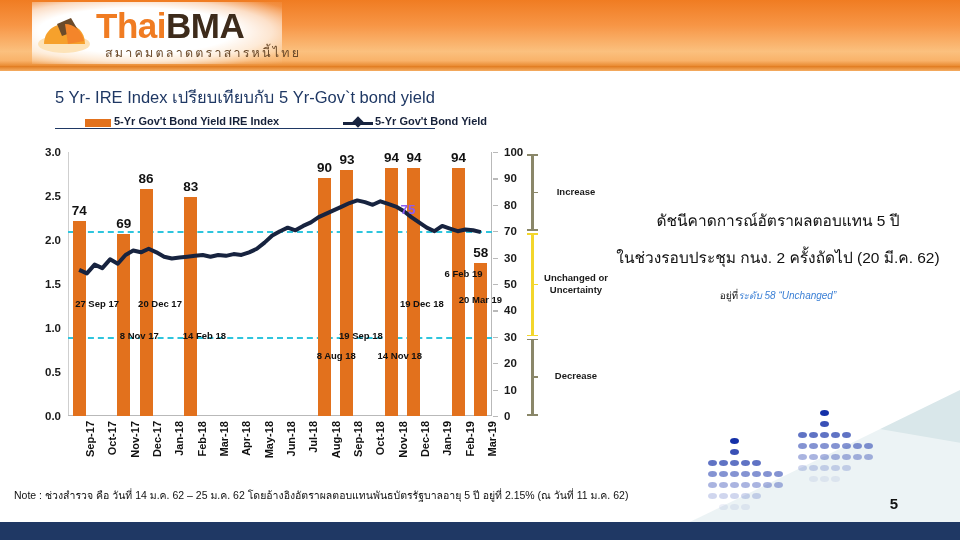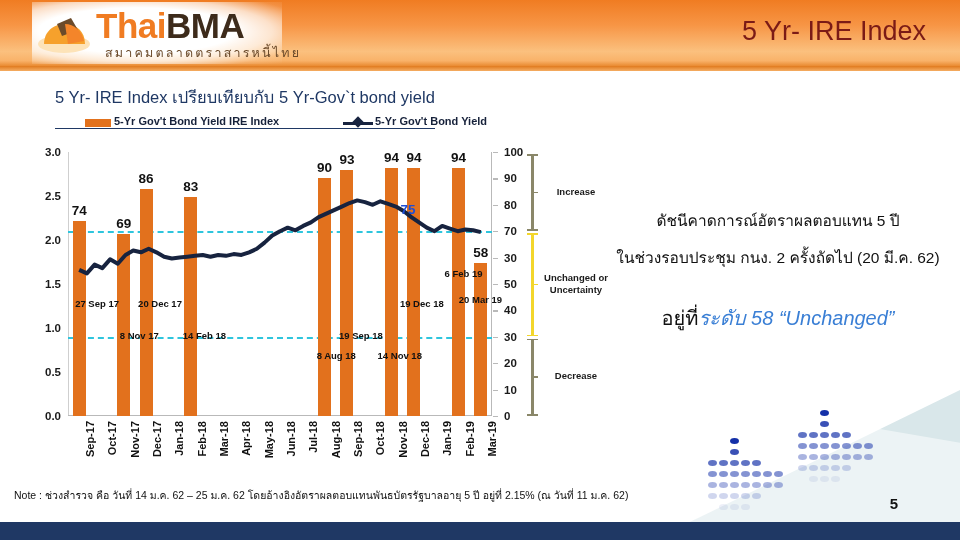--- a/index.html
+++ b/index.html
@@ -78,36 +78,36 @@
     transform: translateX(-50%); }
   .bar-date { position: absolute; font-size: 9.5px; font-weight: bold; color: #111; white-space: nowrap; }
 
   .hline { position: absolute; left: 0; width: 424px; height: 0;
     border-top: 2.2px dashed #2ec5dd; }
 
   .xlab { position: absolute; top: 100%; margin-top: 5px; font-size: 11px; font-weight: bold;
     color: #111; white-space: nowrap; transform-origin: left top;
     transform: rotate(-90deg) translateX(-100%); }
 
-  .line-note { position: absolute; font-size: 13.5px; font-weight: bold; color: #1d4ed8; white-space: nowrap;
+  .line-note { position: absolute; font-size: 13.5px; font-weight: bold; color: #8b5cf6; white-space: nowrap;
     transform: translateX(-50%); }
 
   
   #zones { position: absolute; left: 525px; top: 152px; width: 85px; height: 264px; }
   .zone-bar { position: absolute; left: 6px; width: 3px; }
   .zone-cap { position: absolute; left: 2px; width: 11px; height: 1.6px; }
   .zone-tick { position: absolute; left: 6px; width: 7px; height: 1.4px; }
   .zone-label { position: absolute; left: 18px; font-size: 9.5px; font-weight: bold; color: #1a1a1a;
     text-align: center; width: 66px; line-height: 12px; transform: translateY(-50%); }
 
   
   #summary { position: absolute; left: 610px; top: 208px; width: 336px; text-align: center; }
   #sum-l1 { font-size: 15.5px; color: #111; white-space: nowrap; }
   #sum-l2 { font-size: 15.5px; color: #111; margin-top: 12px; white-space: nowrap; }
-  #sum-l3 { font-size: 20px; color: #111; margin-top: 32px; white-space: nowrap; }
+  #sum-l3 { font-size: 10px; color: #111; margin-top: 18px; white-space: nowrap; }
   #sum-l3 .hl { color: #3a7fd5; font-style: italic; }
 
   
   #note { position: absolute; left: 14px; top: 487px; font-size: 10.5px; color: #111; white-space: nowrap; }
   #footer-bar { position: absolute; left: 0; bottom: 0; width: 960px; height: 18px; background: #1f3864; }
 
   
   #deco { position: absolute; right: 0; bottom: 18px; width: 270px; height: 132px; overflow: hidden; }
   #deco-wedge { position: absolute; right: 0; bottom: 0; width: 270px; height: 132px;
     background: #d9e7ea; clip-path: polygon(0% 100%, 100% 0%, 100% 100%); }
@@ -126,21 +126,20 @@
 
   <div id="logo-plate"></div>
   <svg id="logo-mark" viewBox="0 0 58 40">
     <ellipse cx="26" cy="30" rx="26" ry="9" fill="#fde3b8"></ellipse>
     <path d="M6 30 C6 18 15 10 27 10 C39 10 47 18 47 30 Z" fill="#f6a12c"></path>
     <path d="M19 10 L33 4 L40 16 L24 22 Z" fill="#6b4a2a"></path>
     <path d="M27 10 C36 10 44 17 46 27 L30 30 Z" fill="#f4852a"></path>
   </svg>
   <div id="logo-text"><span class="thai">Thai</span><span class="bma">BMA</span></div>
   <div id="logo-sub">สมาคมตลาดตราสารหนี้ไทย</div>
-  <div id="header-title">5 Yr- IRE Index</div>
 
   <div id="chart-title">5 Yr- IRE Index เปรียบเทียบกับ 5 Yr-Gov`t bond yield</div>
   <div id="legend">
     <span id="lg-bar-swatch"></span>
     <span class="lg" id="lg-bar-label">5-Yr Gov't Bond Yield  IRE Index</span>
     <span id="lg-line-mark"></span>
     <span id="lg-line-dot"></span>
     <span class="lg" id="lg-line-label">5-Yr Gov't Bond Yield</span>
   </div>
 

